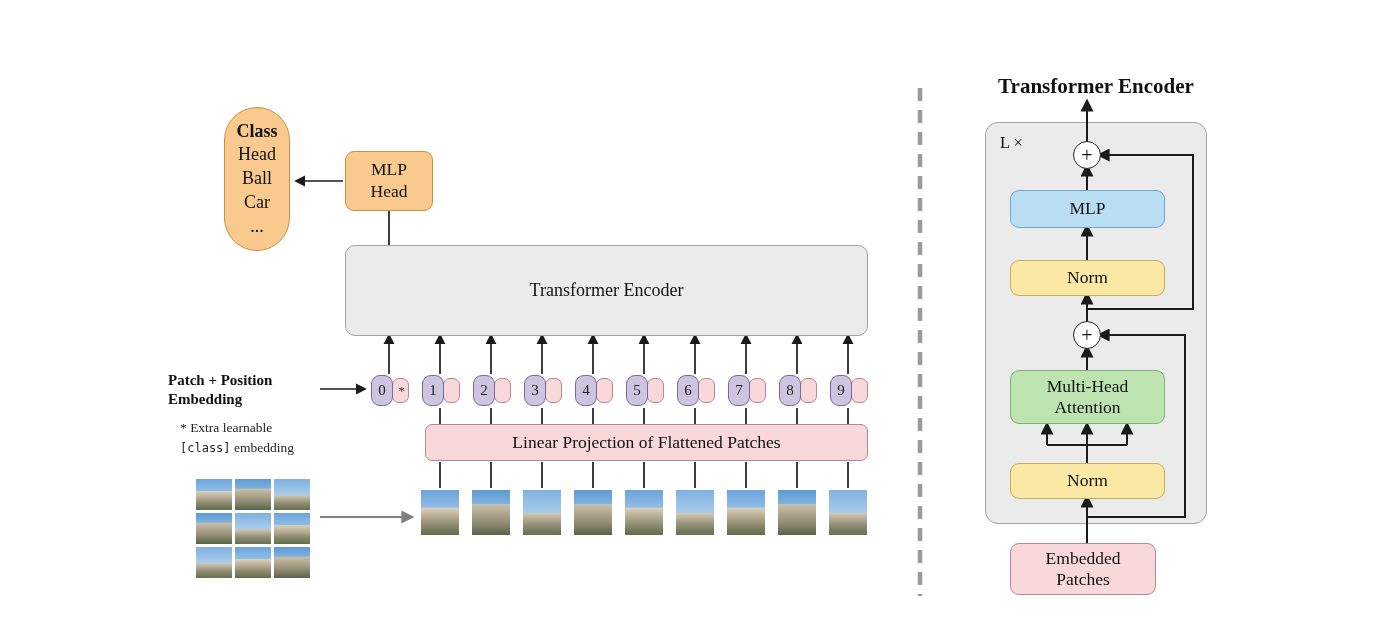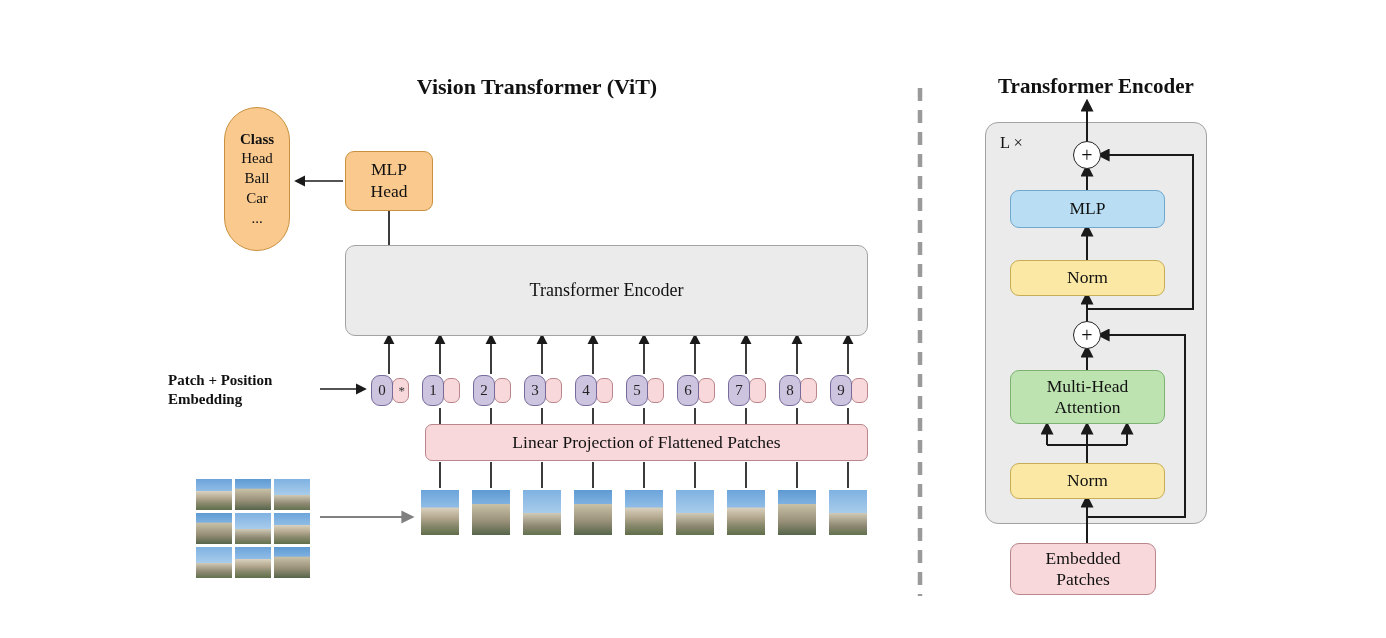--- a/index.html
+++ b/index.html
@@ -4,21 +4,21 @@
 <style>
   *{margin:0;padding:0;box-sizing:border-box}
   body{background:#fff}
   .canvas{position:relative;width:1386px;height:638px;background:#ffffff;
           font-family:"Liberation Serif","DejaVu Serif",serif;color:#111;overflow:hidden}
   .wires{position:absolute;left:0;top:0;pointer-events:none}
   .box{position:absolute;display:flex;flex-direction:column;align-items:center;justify-content:center;text-align:center}
   .pre{white-space:pre-line}
   .title{position:absolute;font-weight:bold;font-size:22px;text-align:center}
   .orange{background:var(--orange);border:1.6px solid var(--orange-border)}
-  .class-pill{border-radius:34px;font-size:15px;line-height:1.32;padding:6px 2px}
+  .class-pill{border-radius:34px;font-size:18px;line-height:1.32;padding:6px 2px}
   .class-pill .hd{font-weight:bold}
   .mlp-head{border-radius:9px;font-size:17.5px;line-height:1.25}
   .enc-box{background:var(--gray-box);border:1.5px solid var(--gray-border);border-radius:10px;font-size:18px}
   .linproj{background:var(--pink);border:1.5px solid var(--pink-border);border-radius:7px;font-size:17.5px}
   .lbl{position:absolute;}
   .patch-label{font-weight:bold;font-size:15px;line-height:1.28}
   .footnote{font-size:13.5px;line-height:1.5;color:#222}
   .footnote code{font-family:"DejaVu Sans Mono","Liberation Mono",monospace;font-size:12px}
   .token{position:absolute;top:375px;width:38px;height:31px}
   .token-purple{position:absolute;left:0;top:0;width:22px;height:31px;background:var(--purple);
@@ -90,38 +90,41 @@
       <path d="M1087,463 V445 M1047,445 H1127"></path>
       <path d="M1047,445 V432" marker-end="url(#ah)"></path>
       <path d="M1087,445 V432" marker-end="url(#ah)"></path>
       <path d="M1127,445 V432" marker-end="url(#ah)"></path>
       <path d="M1087,543 V505" marker-end="url(#ah)"></path>
       <path d="M1087,517 H1185 V335 H1107" marker-end="url(#ah)"></path>
       <path d="M1087,309 H1193 V155 H1107" marker-end="url(#ah)"></path>
     </g>
   </svg>
 
-  <div class="title" style="left:337px;top:74px;width:400px">Vision Transformer (ViT)</div>
 
   <div class="box orange class-pill" style="left:224px;top:107px;width:66px;height:144px">
     <span class="hd">Class</span>
     <span>Head</span>
     <span>Ball</span>
     <span>Car</span>
     <span>...</span>
   </div>
 
   <div class="box orange mlp-head pre" style="left:345px;top:151px;width:88px;height:60px">MLP
 Head</div>
 
   <div class="box enc-box" style="left:345px;top:245px;width:523px;height:91px">Transformer Encoder</div>
 
   <div class="lbl patch-label pre" style="left:168px;top:371px;width:150px">Patch + Position
 Embedding</div>
 
+  <div class="lbl footnote" style="left:180px;top:418px;width:150px">
+    <span>* Extra learnable</span><br>
+    <code>[class]</code><span> embedding</span>
+  </div>
 
   <div class="box linproj" style="left:425px;top:424px;width:443px;height:37px">Linear Projection of Flattened Patches</div>
 
   <div class="token" style="left:371px">
     <div class="token-pink">
         <span>*</span>
       </div>
     <div class="token-purple">0</div>
   </div>
   <div class="token" style="left:422px">

